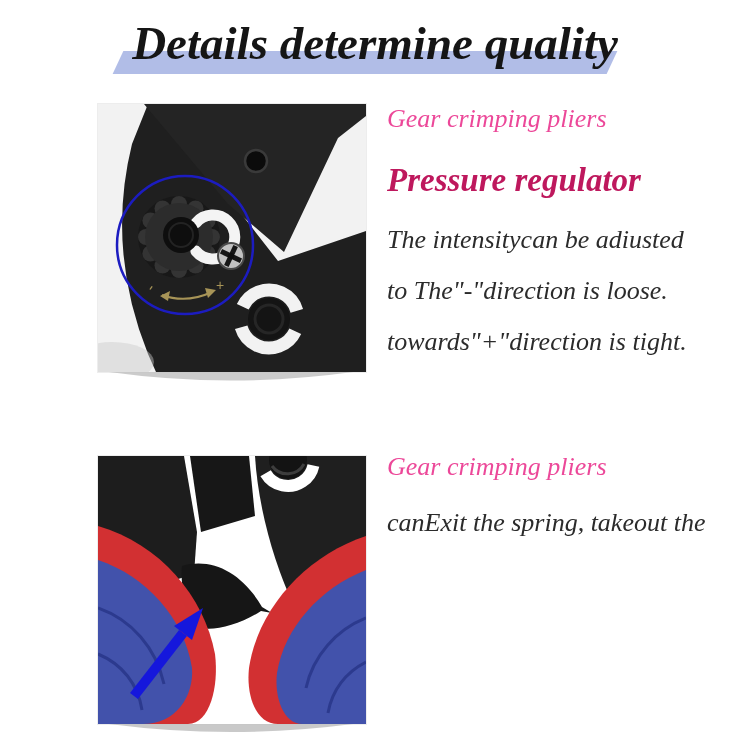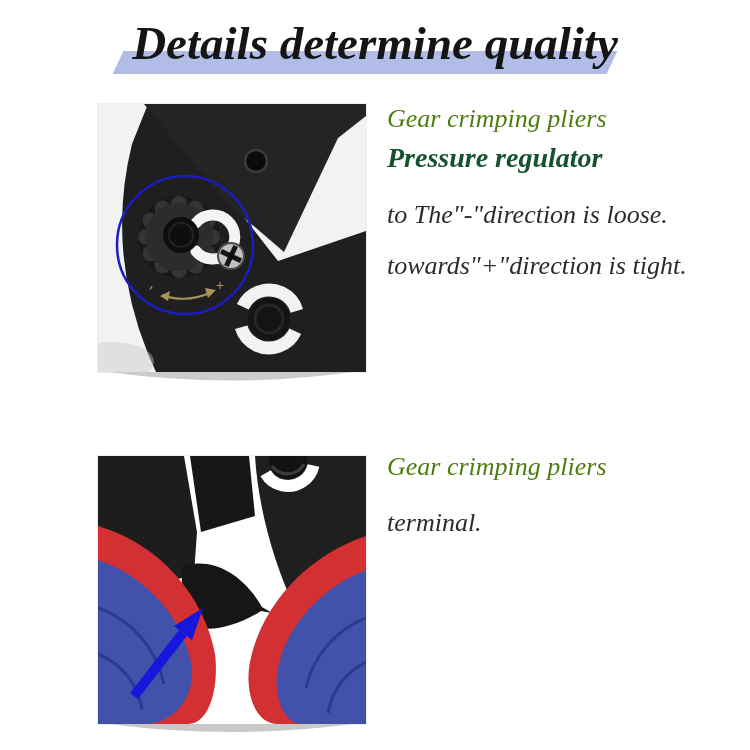--- a/index.html
+++ b/index.html
@@ -21,22 +21,22 @@
   .photo2{left:97px;top:455px;background:#ffffff;}
   .photo svg{display:block;width:268px;height:268px;}
   .shadow{width:252px;height:15px;}
   .shadow1{left:105px;top:372px;}
   .shadow2{left:105px;top:724px;}
 
   
   .col{left:387px;width:350px;}
   .col1{top:104px;}
   .col2{top:452px;}
-  .kicker{font-style:italic;font-size:26px;color:#4d7c0f;}
-  .heading{font-style:italic;font-weight:bold;font-size:28px;color:#14532d;margin-top:8px;}
+  .kicker{font-style:italic;font-size:26px;color:#ec4899;}
+  .heading{font-style:italic;font-weight:bold;font-size:33px;color:#be185d;margin-top:28px;}
   .body{margin-top:15px;font-style:italic;font-size:26px;color:#2b2b2b;line-height:51px;}
 </style>
 </head>
 <body>
 
 <div class="abs title-wrap">
   <div class="abs title-bar"></div>
   <div class="abs title-text">Details determine quality</div>
 </div>
 
@@ -99,20 +99,21 @@
 <div class="abs shadow shadow1">
   <svg viewBox="0 0 252 15" width="252" height="15">
     <path d="M4,0 H248 Q126,17 4,0 Z" fill="#c2c2c2" opacity="0.85"></path>
   </svg>
 </div>
 
 <div class="abs col col1">
   <div class="kicker">Gear crimping pliers</div>
   <div class="heading">Pressure regulator</div>
   <div class="body">
+    <div>The intensitycan be adiusted</div>
     <div>to The"-"direction is loose.</div>
     <div>towards"+"direction is tight.</div>
   </div>
 </div>
 
 <div class="abs photo photo2">
   <svg viewBox="0 0 268 268">
 
     <path d="M0,0 H86 L99,76 L96,118 L58,130 L0,120 Z" fill="#1d1d1d"></path>
 
@@ -150,15 +151,15 @@
 </div>
 <div class="abs shadow shadow2">
   <svg viewBox="0 0 252 15" width="252" height="15">
     <path d="M4,0 H248 Q126,16 4,0 Z" fill="#c0c0c0" opacity="0.85"></path>
   </svg>
 </div>
 
 <div class="abs col col2">
   <div class="kicker">Gear crimping pliers</div>
   <div class="body">
-    <div>terminal.</div>
+    <div>canExit the spring, takeout the</div>
   </div>
 </div>
 
 </body></html>

